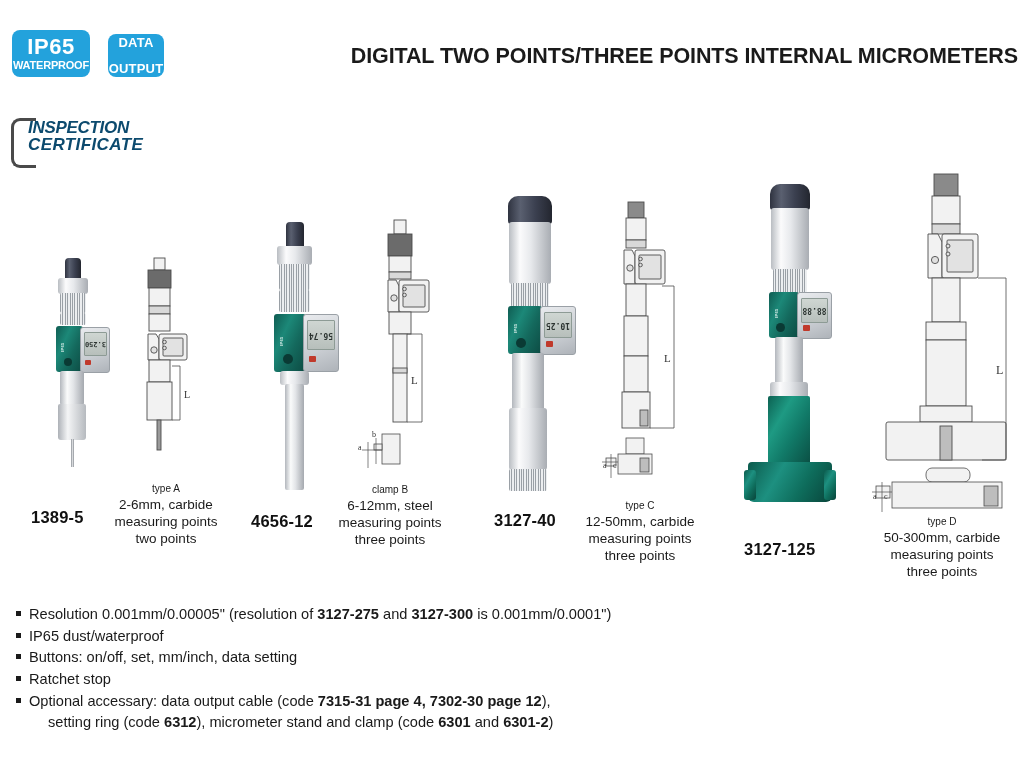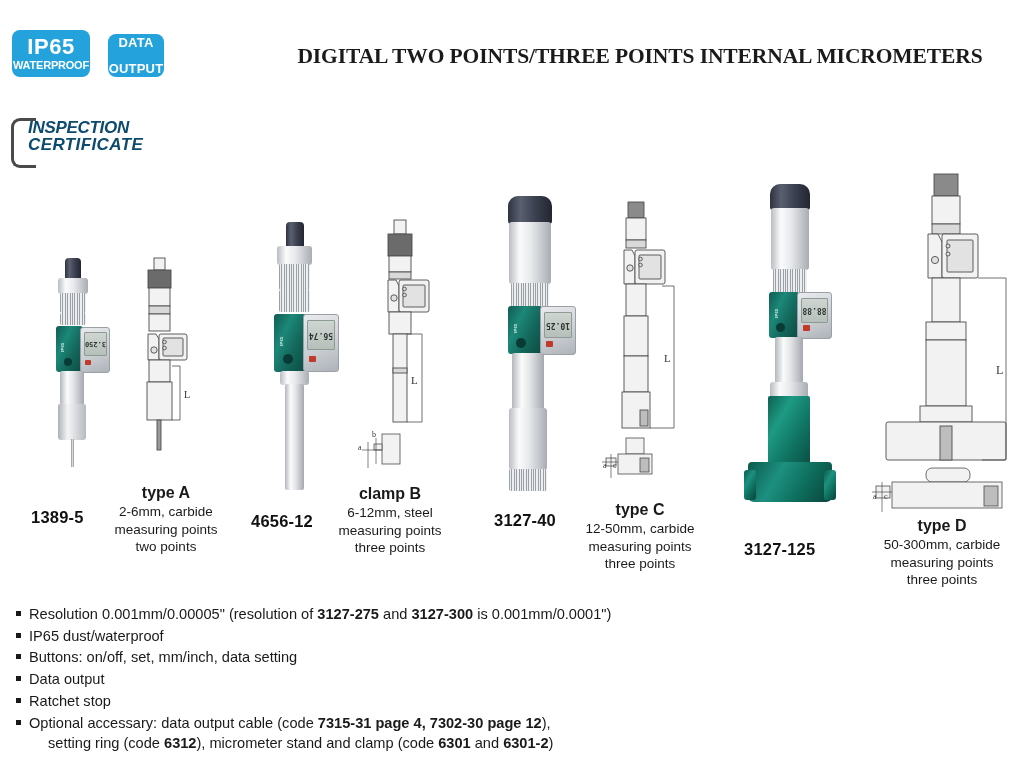--- a/index.html
+++ b/index.html
@@ -42,24 +42,23 @@
   #insp .words{
     position:absolute;left:20px;top:3px;
     color:#0c4a6e;font-style:italic;font-weight:bold;
     font-size:17px;line-height:1.02;letter-spacing:-.3px;
   }
   #insp .words div:nth-child(2){letter-spacing:.4px;}
 
   
   #title{
     position:absolute;left:262px;top:44px;width:756px;
-    text-align:center;
+    text-align:right;
     font-size:21.5px;font-weight:bold;letter-spacing:-.1px;
     color:#1a1a1a;
-    font-family:Liberation Serif, serif;
   }
 
   
   .mic{position:absolute;}
   .mic .cap{position:absolute;background:linear-gradient(90deg,#2f3340 0%,#5a6070 28%,#3b4050 62%,#23262f 100%);border-radius:4px 4px 2px 2px;}
   .mic .sleeve{position:absolute;background:linear-gradient(90deg,#b9bdc2 0%,#fbfbfc 26%,#e7e9ec 52%,#a9adb3 100%);border-radius:3px;}
   .mic .knurl{position:absolute;background:
       repeating-linear-gradient(90deg,#9aa0a6 0 1px,#eceef0 1px 2.4px),
       linear-gradient(90deg,#b0b4b9,#f2f3f5 30%,#b8bcc1);
     border-radius:2px;}
@@ -79,21 +78,21 @@
   
   .draw{position:absolute;}
   .draw svg{display:block;}
 
   
   .code{
     position:absolute;font-size:16.5px;font-weight:bold;color:#111;
     letter-spacing:.2px;white-space:nowrap;
   }
   .typeblock{position:absolute;text-align:center;font-size:13.5px;color:#1a1a1a;line-height:1.28;}
-  .typeblock .tname{font-weight:bold;font-size:16px;}
+  .typeblock .tname{font-weight:normal;font-size:10px;}
 
   
   #features{position:absolute;left:10px;top:604px;width:1000px;}
   #features .row{
     display:flex;align-items:flex-start;
     font-size:14.6px;line-height:1.42;color:#1a1a1a;
     margin-bottom:1px;
   }
   #features .bullet{
     width:5px;height:5px;background:#1a1a1a;
@@ -390,24 +389,20 @@
       <div class="row">
         <span class="bullet"></span>
         <div class="txt"><span><span>IP65 dust/waterproof</span></span></div>
       </div>
       <div class="row">
         <span class="bullet"></span>
         <div class="txt"><span><span>Buttons: on/off, set, mm/inch, data setting</span></span></div>
       </div>
       <div class="row">
         <span class="bullet"></span>
-        <div class="txt"><span><span>Data output</span></span></div>
-      </div>
-      <div class="row">
-        <span class="bullet"></span>
         <div class="txt"><span><span>Ratchet stop</span></span></div>
       </div>
       <div class="row">
         <span class="bullet"></span>
         <div class="txt"><span><span>Optional accessary: data output cable (code </span><b>7315-31 page 4, 7302-30 page 12</b><span>),</span></span><br><span class="cont"><span>setting ring (code </span><b>6312</b><span>), micrometer stand and clamp (code </span><b>6301</b><span> and </span><b>6301-2</b><span>)</span></span></div>
       </div>
     </div>
 
 </div>
 

